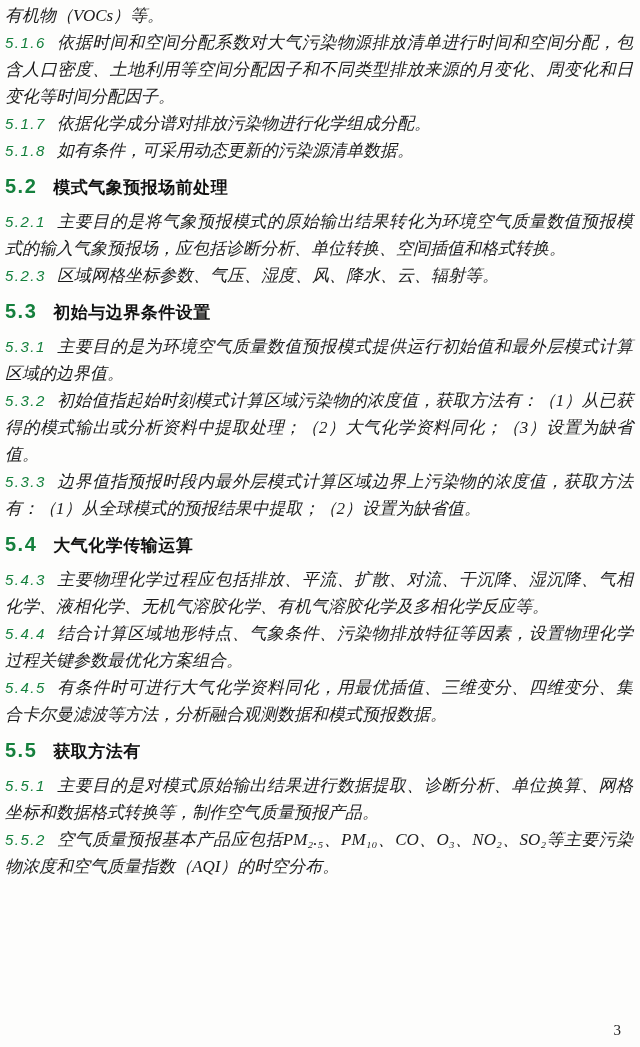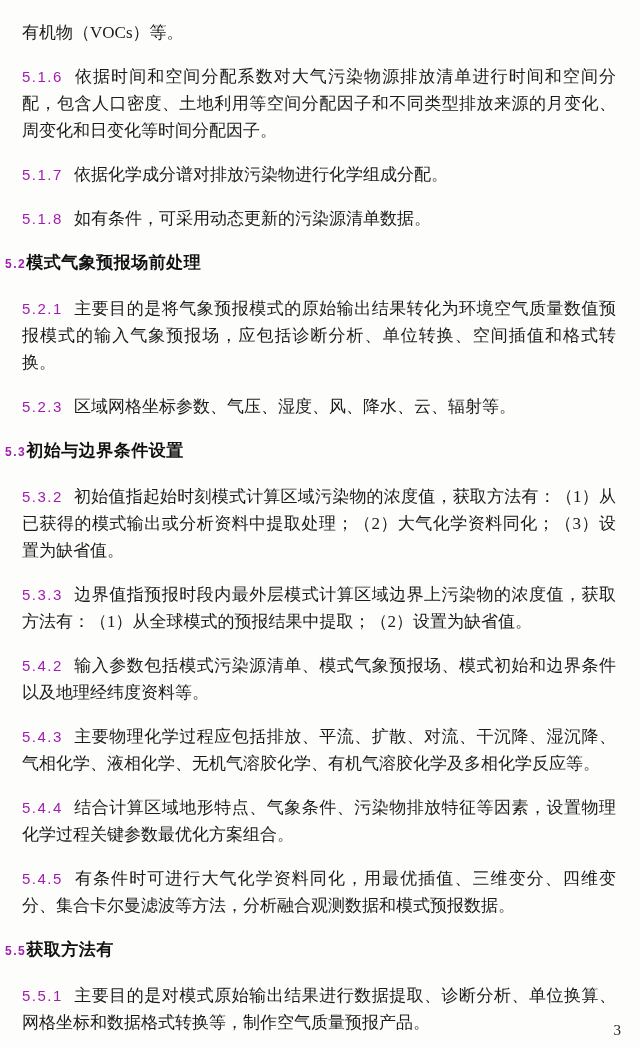--- a/index.html
+++ b/index.html
@@ -13,44 +13,45 @@
   .doc {
     position: absolute;
     top: 2px;
     left: 5px;
     right: 7px;
     font-family: "Liberation Serif", "DejaVu Serif", serif;
     font-size: 17px;
     color: #1b1b1b;
   }
   p.cont, p.clause {
-    margin: 17px;
+    margin: 0;
     line-height: 27px;
     text-align: justify;
+    font-style: italic;
   }
   .num {
     font-family: "Liberation Sans", "DejaVu Sans", sans-serif;
     font-size: 15px;
     letter-spacing: 1.5px;
     margin-right: 11px;
-    color: #a21caf;
+    color: #15803d;
   }
   h2.heading {
     margin: 9px 0 7px 0;
     font-family: "Liberation Sans", "DejaVu Sans", sans-serif;
     font-size: 17px;
     line-height: 27px;
     font-weight: 700;
     color: #111;
     letter-spacing: 0.5px;
   }
   h2.heading .num {
     font-weight: 700;
-    font-size: 12px;
-    margin-right: 0;
+    font-size: 20px;
+    margin-right: 16px;
   }
   .page-number {
     position: absolute;
     right: 19px;
     bottom: 8px;
     font-family: "Liberation Serif", "DejaVu Serif", serif;
     font-size: 15px;
     color: #222;
   }
 </style>
@@ -69,28 +70,29 @@
 
   <h2 class="heading"><span class="num">5.2</span><span>模式气象预报场前处理</span></h2>
 
   <p class="clause"><span class="num">5.2.1</span><span>主要目的是将气象预报模式的原始输出结果转化为环境空气质量数值预报模式的输入气象预报场，应包括诊断分析、单位转换、空间插值和格式转换。</span></p>
 
 
   <p class="clause"><span class="num">5.2.3</span><span>区域网格坐标参数、气压、湿度、风、降水、云、辐射等。</span></p>
 
   <h2 class="heading"><span class="num">5.3</span><span>初始与边界条件设置</span></h2>
 
+  <p class="clause"><span class="num">5.3.1</span><span>主要目的是为环境空气质量数值预报模式提供运行初始值和最外层模式计算区域的边界值。</span></p>
 
   <p class="clause"><span class="num">5.3.2</span><span>初始值指起始时刻模式计算区域污染物的浓度值，获取方法有：（1）从已获得的模式输出或分析资料中提取处理；（2）大气化学资料同化；（3）设置为缺省值。</span></p>
 
   <p class="clause"><span class="num">5.3.3</span><span>边界值指预报时段内最外层模式计算区域边界上污染物的浓度值，获取方法有：（1）从全球模式的预报结果中提取；（2）设置为缺省值。</span></p>
 
+  <h2 class="heading"><span class="num">5.4</span><span>大气化学传输运算</span></h2>
 
 
-  <p class="clause"><span class="num">5.4.2</span><span>输入参数包括模式污染源清单、模式气象预报场、模式初始和边界条件以及地理经纬度资料等。</span></p>
 
   <p class="clause"><span class="num">5.4.3</span><span>主要物理化学过程应包括排放、平流、扩散、对流、干沉降、湿沉降、气相化学、液相化学、无机气溶胶化学、有机气溶胶化学及多相化学反应等。</span></p>
 
   <p class="clause"><span class="num">5.4.4</span><span>结合计算区域地形特点、气象条件、污染物排放特征等因素，设置物理化学过程关键参数最优化方案组合。</span></p>
 
   <p class="clause"><span class="num">5.4.5</span><span>有条件时可进行大气化学资料同化，用最优插值、三维变分、四维变分、集合卡尔曼滤波等方法，分析融合观测数据和模式预报数据。</span></p>
 
   <h2 class="heading"><span class="num">5.5</span><span>获取方法有</span></h2>
 
   <p class="clause"><span class="num">5.5.1</span><span>主要目的是对模式原始输出结果进行数据提取、诊断分析、单位换算、网格坐标和数据格式转换等，制作空气质量预报产品。</span></p>

